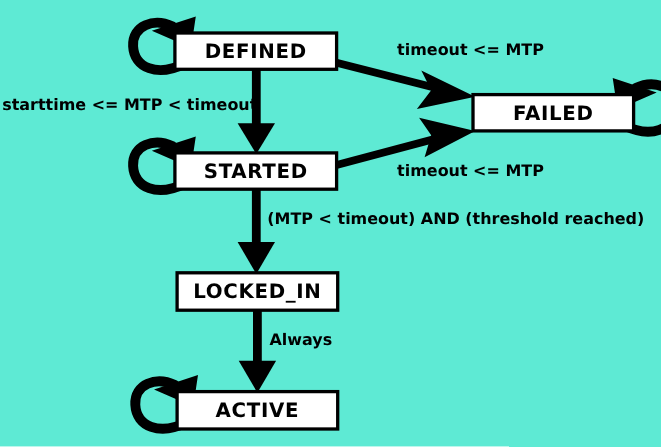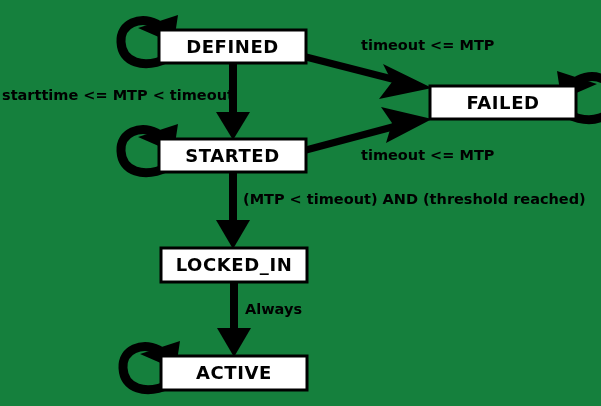--- a/index.html
+++ b/index.html
@@ -5,21 +5,21 @@
 <style>
   html, body {
     margin: 0;
     padding: 0;
     background: #ffffff;
   }
   #diagram-root {
     position: relative;
     width: 601px;
     height: 406px;
-    background: #15803d;
+    background: #5eead4;
     overflow: hidden;
     font-family: "DejaVu Sans", sans-serif;
     text-align: center;
   }
   #diagram-svg {
     position: absolute;
     top: 0;
     left: 0;
     width: 601px;
     height: 406px;

